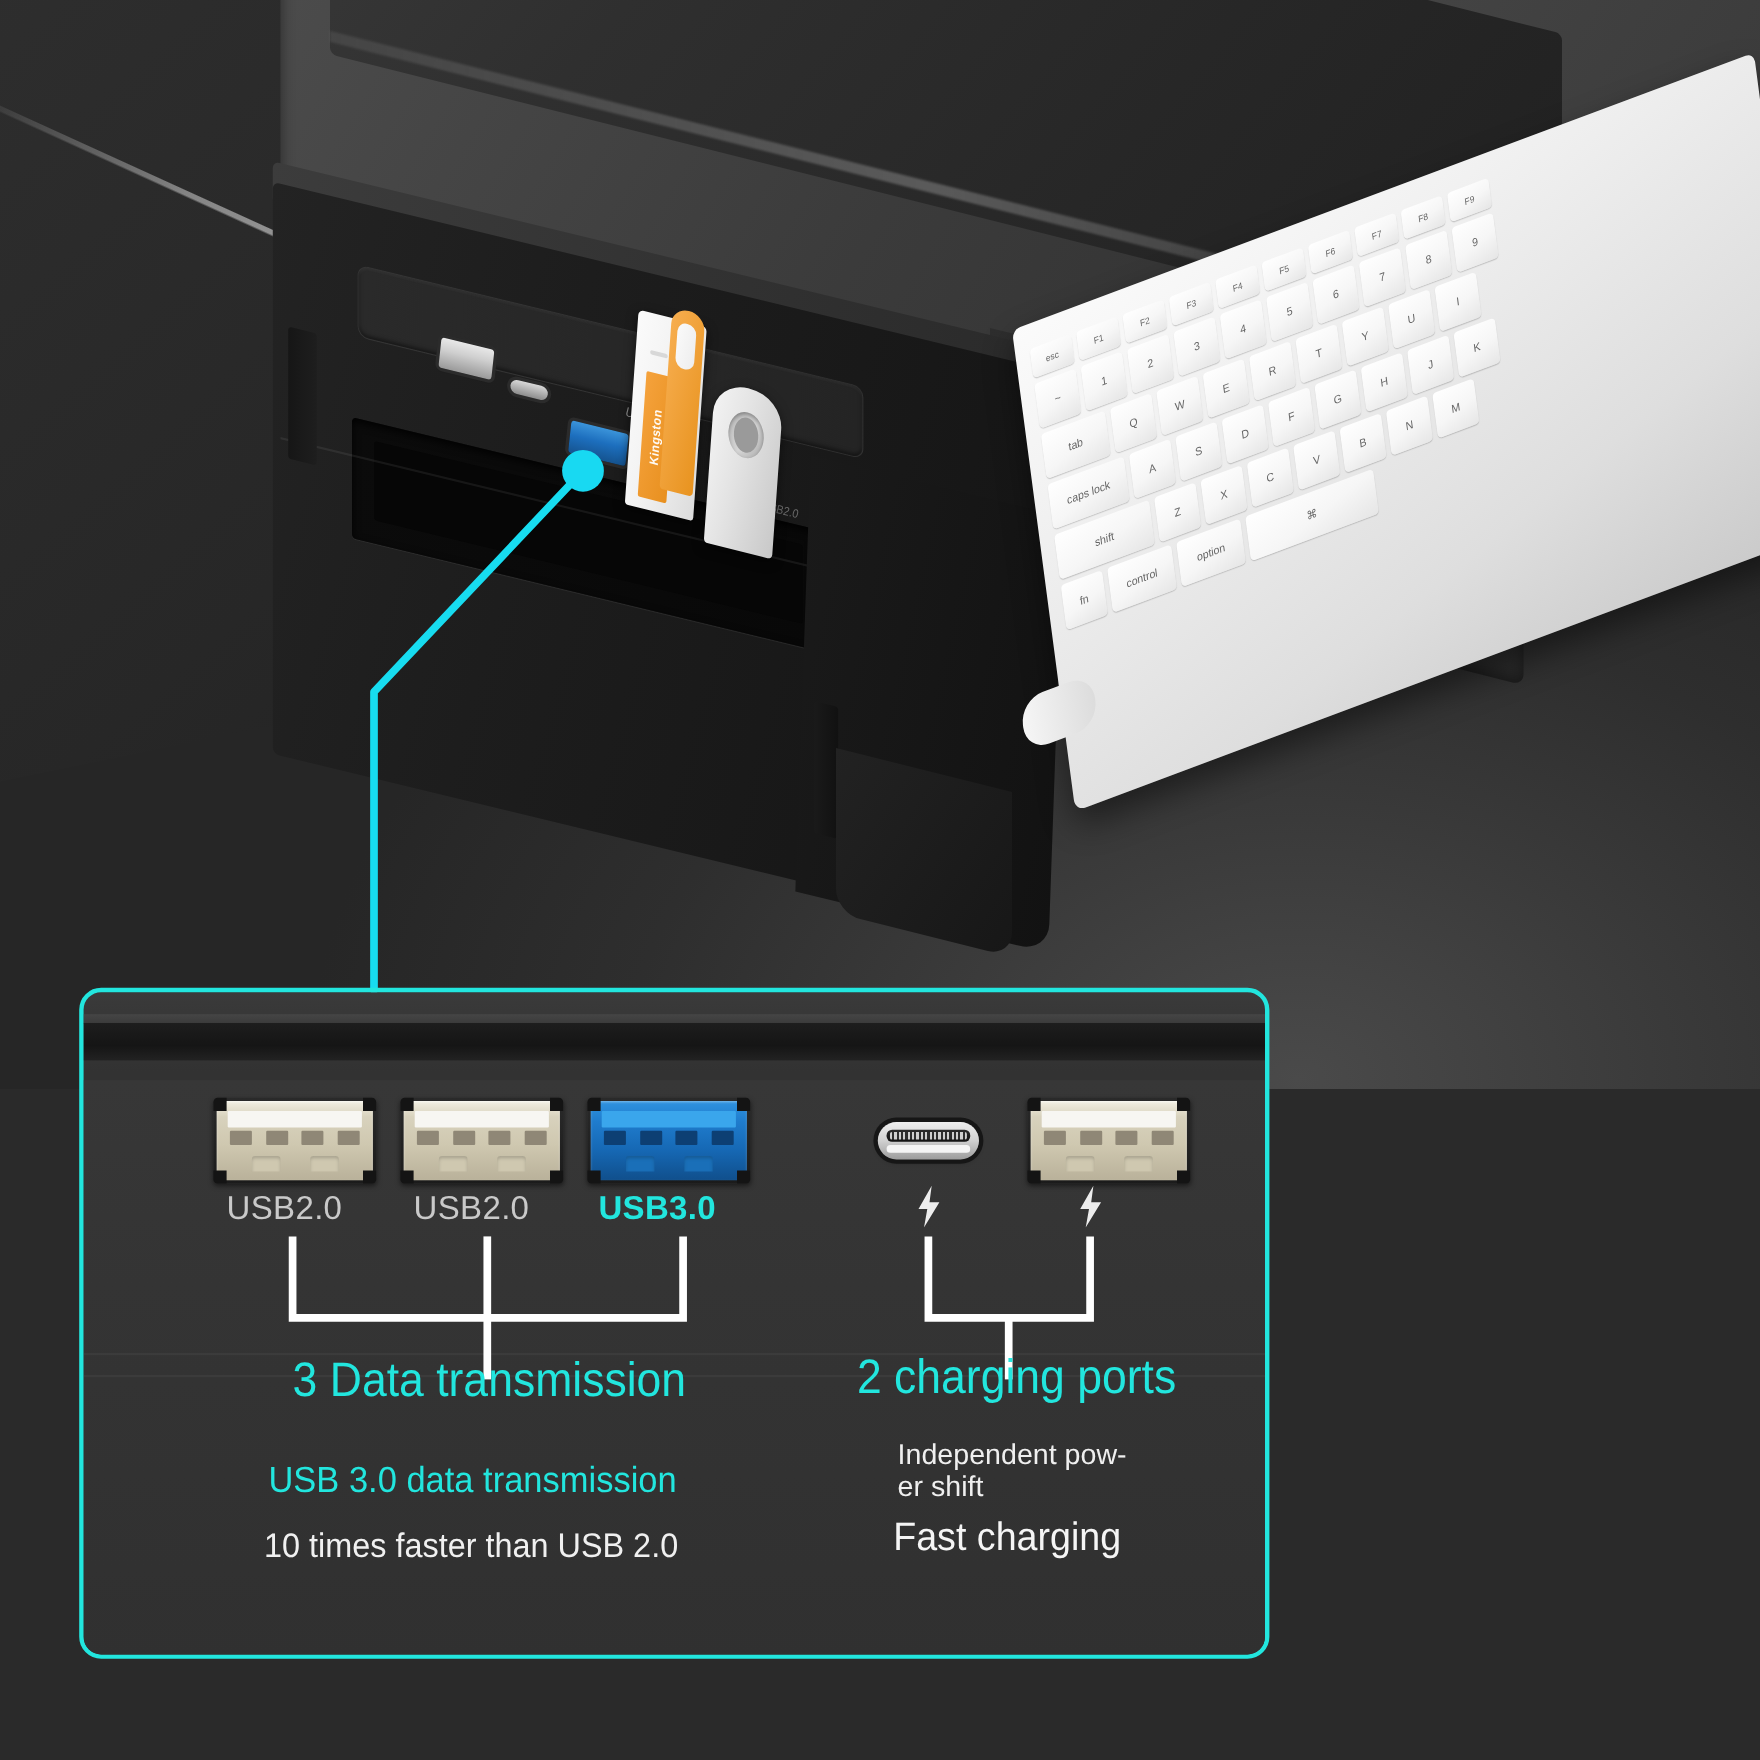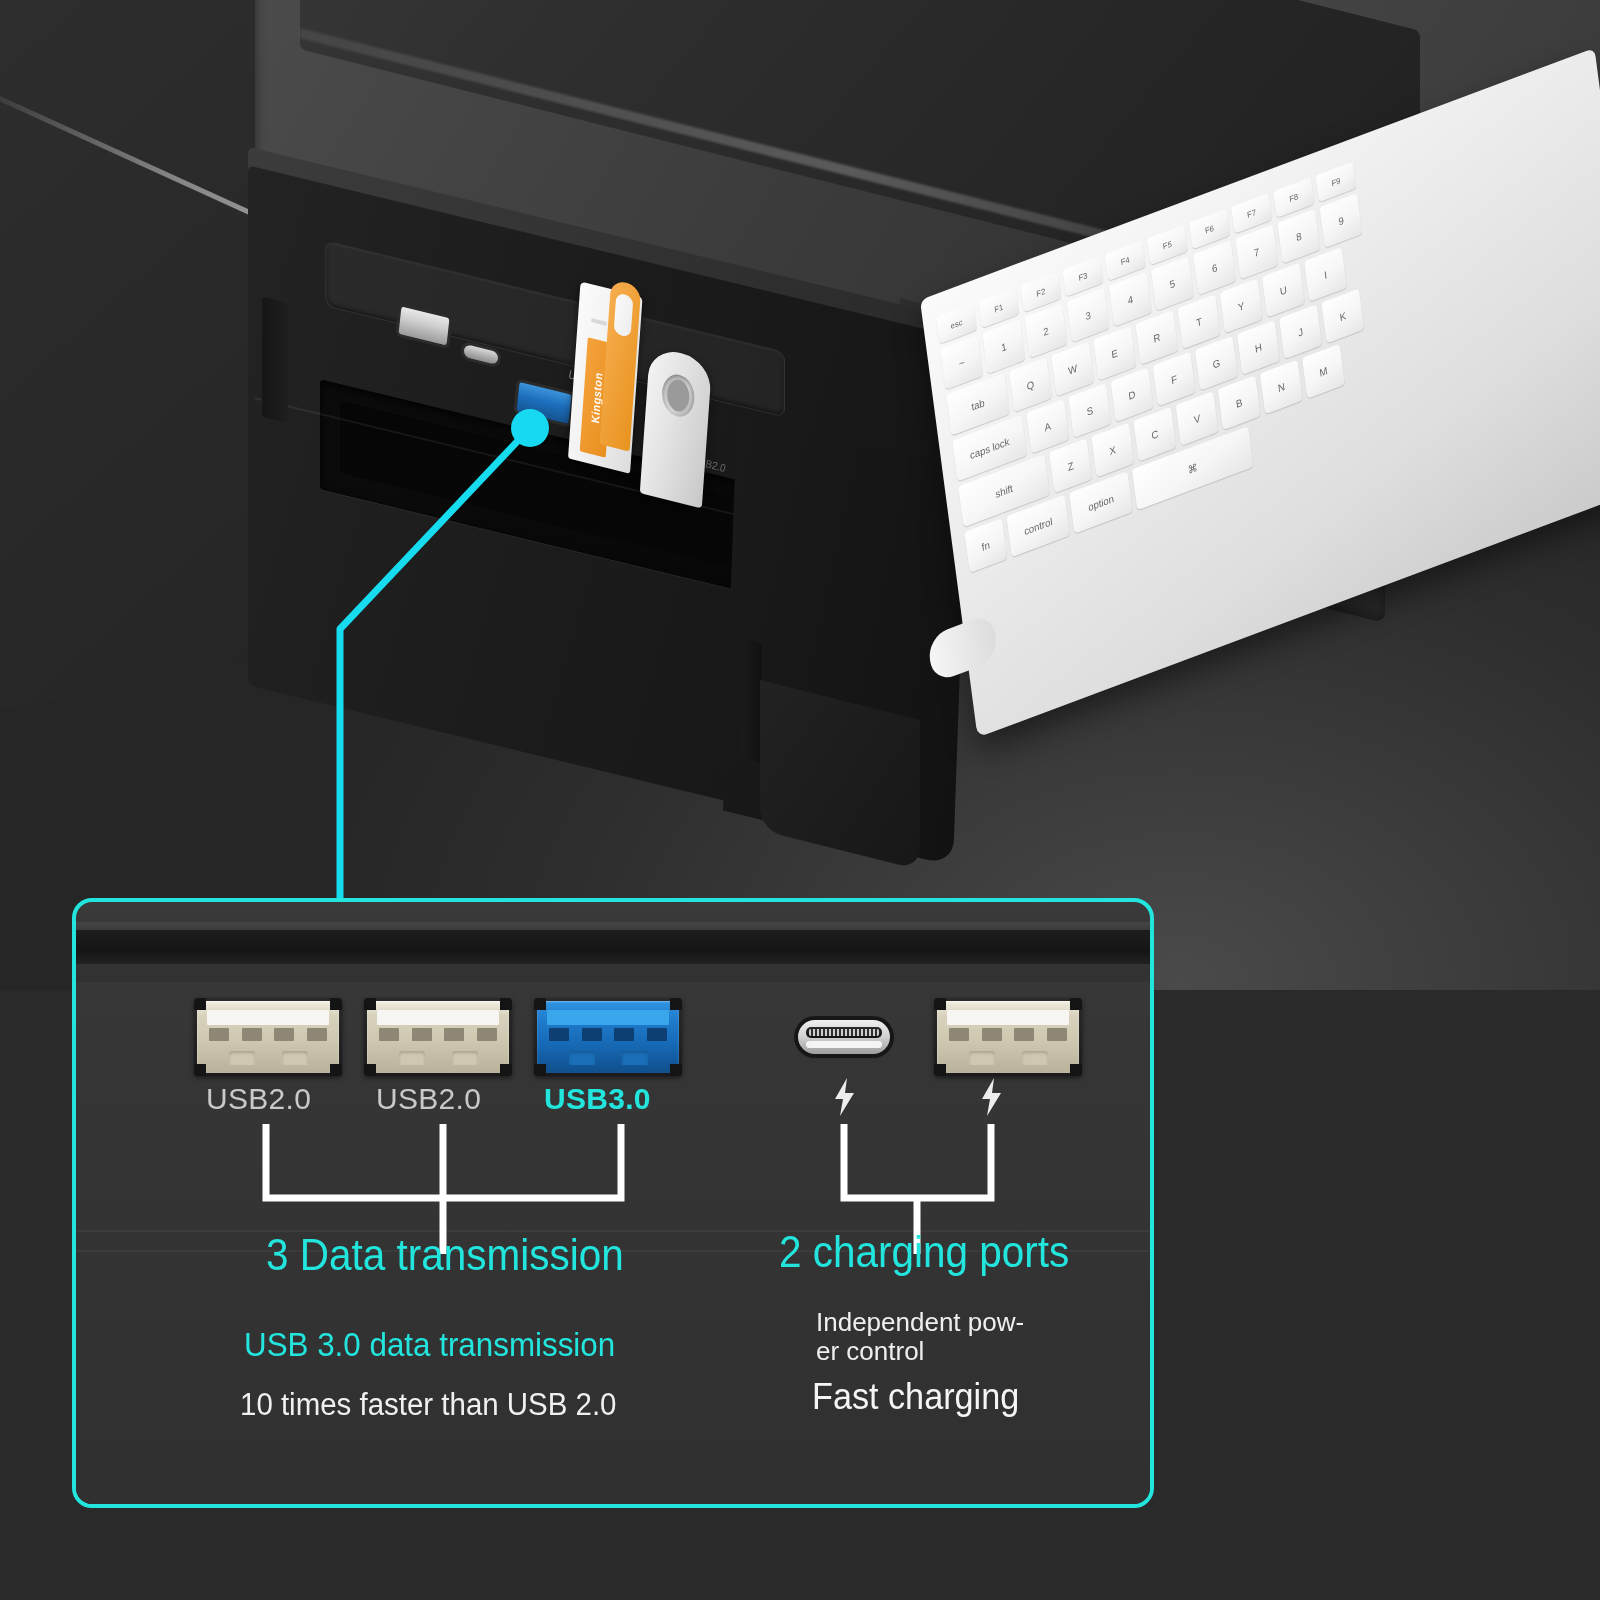--- a/index.html
+++ b/index.html
@@ -592,16 +592,16 @@
       <path d="M841 296 V352" fill="none" stroke="#ffffff" stroke-width="7"></path>
     </svg>
 
     <div class="head-cyan" style="left:190px; top:328px;">3 Data transmission</div>
     <div class="head-cyan" style="left:703px; top:325px;">2 charging ports</div>
 
     <div class="sub-cyan" style="left:168px; top:424px;">USB 3.0 data transmission</div>
     <div class="sub-white" style="left:164px; top:485px;">10 times faster than USB 2.0</div>
 
     <div class="note-white" style="left:740px; top:406px;">Independent pow-
-er control</div>
+er shift</div>
     <div class="fast-white" style="left:736px; top:474px;">Fast charging</div>
   </div>
 </div>
 
 </body></html>

